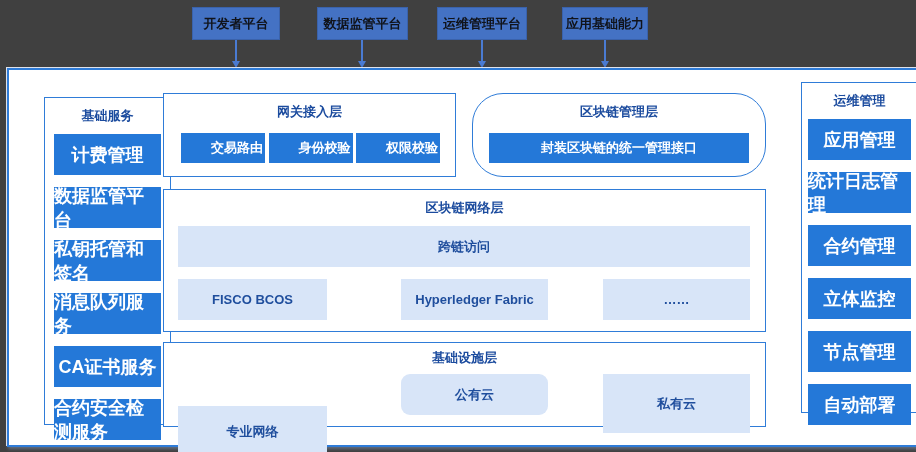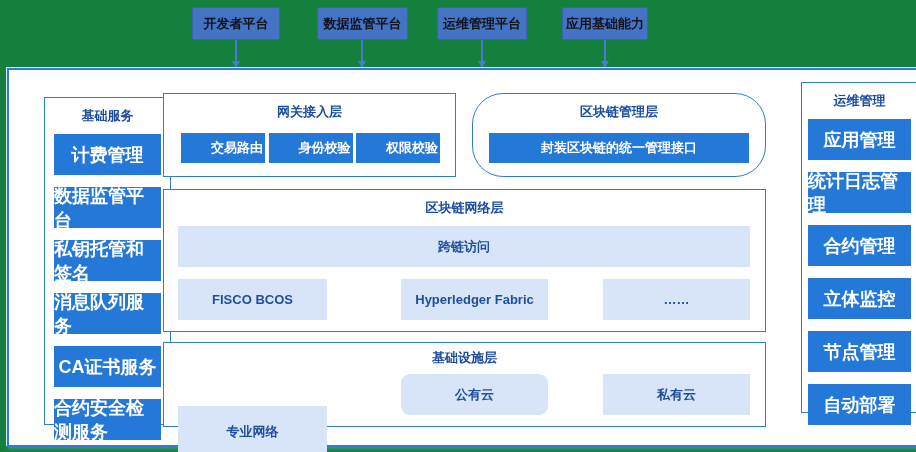--- a/index.html
+++ b/index.html
@@ -1,18 +1,18 @@
 <!DOCTYPE html>
 <html><head>
 <meta charset="utf-8">
 <style>
   * { margin:0; padding:0; box-sizing:border-box; }
   html,body { background:#fff; }
   body { font-family:"Liberation Sans","DejaVu Sans",sans-serif; }
-  .stage { position:relative; width:916px; height:452px; background:#15803d; overflow:hidden; }
+  .stage { position:relative; width:916px; height:452px; background:#404040; overflow:hidden; }
 
   
   .platform { position:absolute; top:7px; height:33px; background:#4472C4;
     border:1px solid #3A62AB; color:#10131a; font-weight:bold; font-size:13px;
     display:flex; align-items:center; justify-content:center; }
   .arrow { position:absolute; top:40px; width:2px; height:21px; background:#4a7bd2; }
   .arrow::after { content:""; position:absolute; left:-3px; top:21px;
     border-left:4px solid transparent; border-right:4px solid transparent;
     border-top:7px solid #4a7bd2; }
 
@@ -88,21 +88,21 @@
     <div class="light-box" style="left:14px;top:36px;width:572px;height:41px;">跨链访问</div>
     <div class="light-box" style="left:14px;top:89px;width:149px;height:41px;">FISCO BCOS</div>
     <div class="light-box" style="left:237px;top:89px;width:147px;height:41px;">Hyperledger Fabric</div>
     <div class="light-box" style="left:439px;top:89px;width:147px;height:41px;">……</div>
   </div>
 
   <div class="layer" style="left:163px;top:342px;width:603px;height:85px;">
     <div class="layer-title short">基础设施层</div>
     <div class="light-box" style="left:14px;top:31px;width:149px;height:51px;margin-top:32px;">专业网络</div>
     <div class="light-box" style="left:237px;top:31px;width:147px;height:41px;border-radius:9px;">公有云</div>
-    <div class="light-box" style="left:439px;top:31px;width:147px;height:41px;">私有云</div>
+    <div class="light-box" style="left:439px;top:31px;width:147px;height:59px;">私有云</div>
   </div>
 
   <div class="panel right" style="left:785px;top:82px;width:117px;height:331px;">
     <div class="panel-title">运维管理</div>
     <div class="blue-btn">应用管理</div>
     <div class="blue-btn">统计日志管理</div>
     <div class="blue-btn">合约管理</div>
     <div class="blue-btn">立体监控</div>
     <div class="blue-btn">节点管理</div>
     <div class="blue-btn">自动部署</div>

